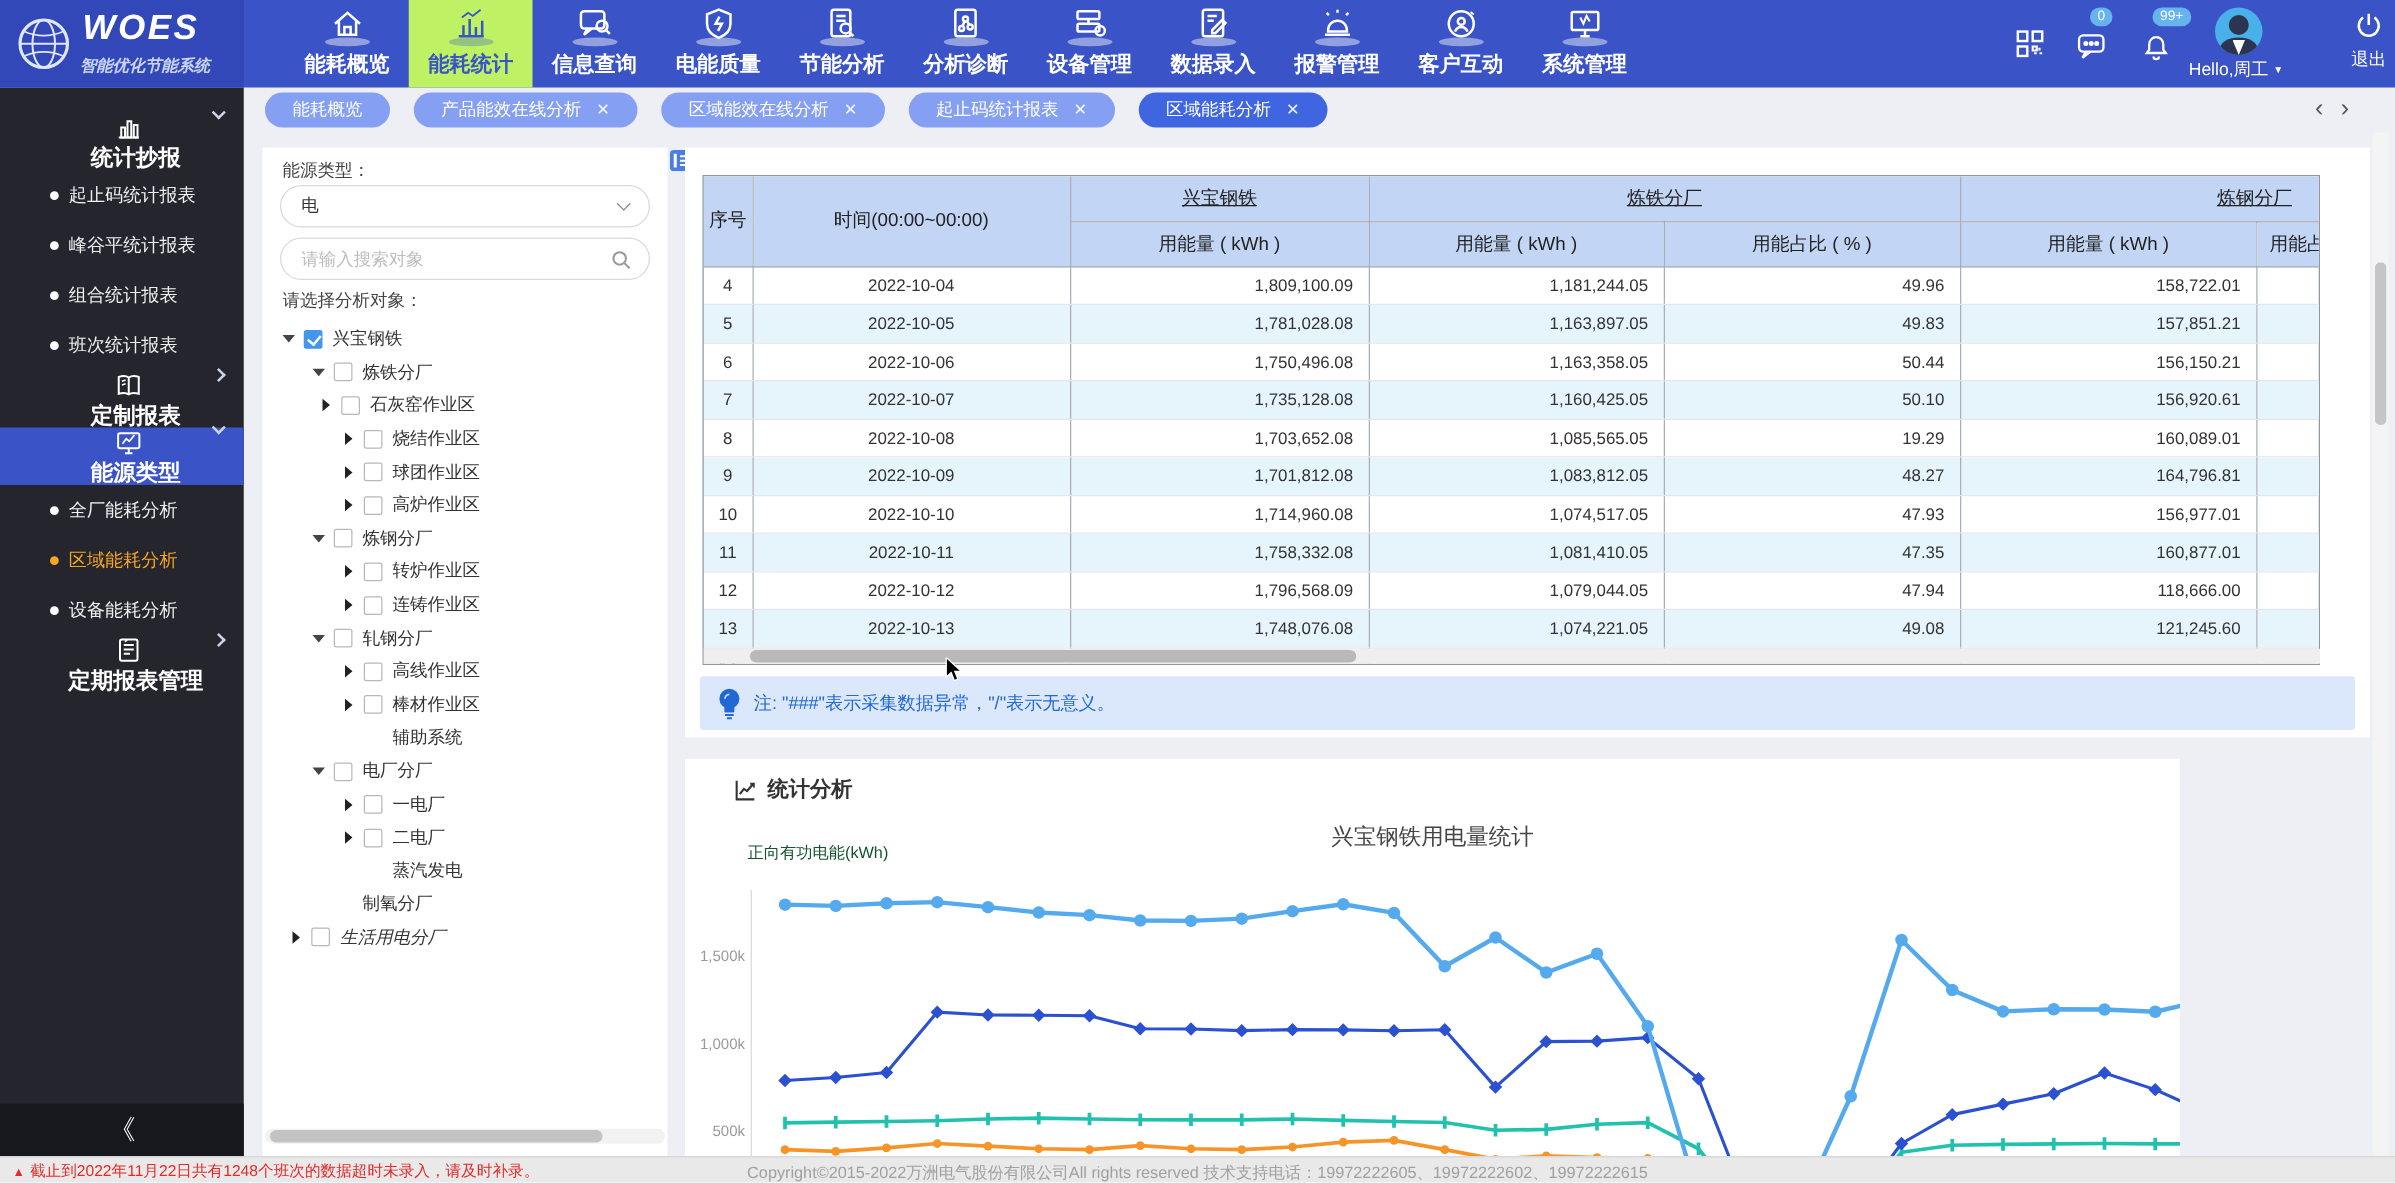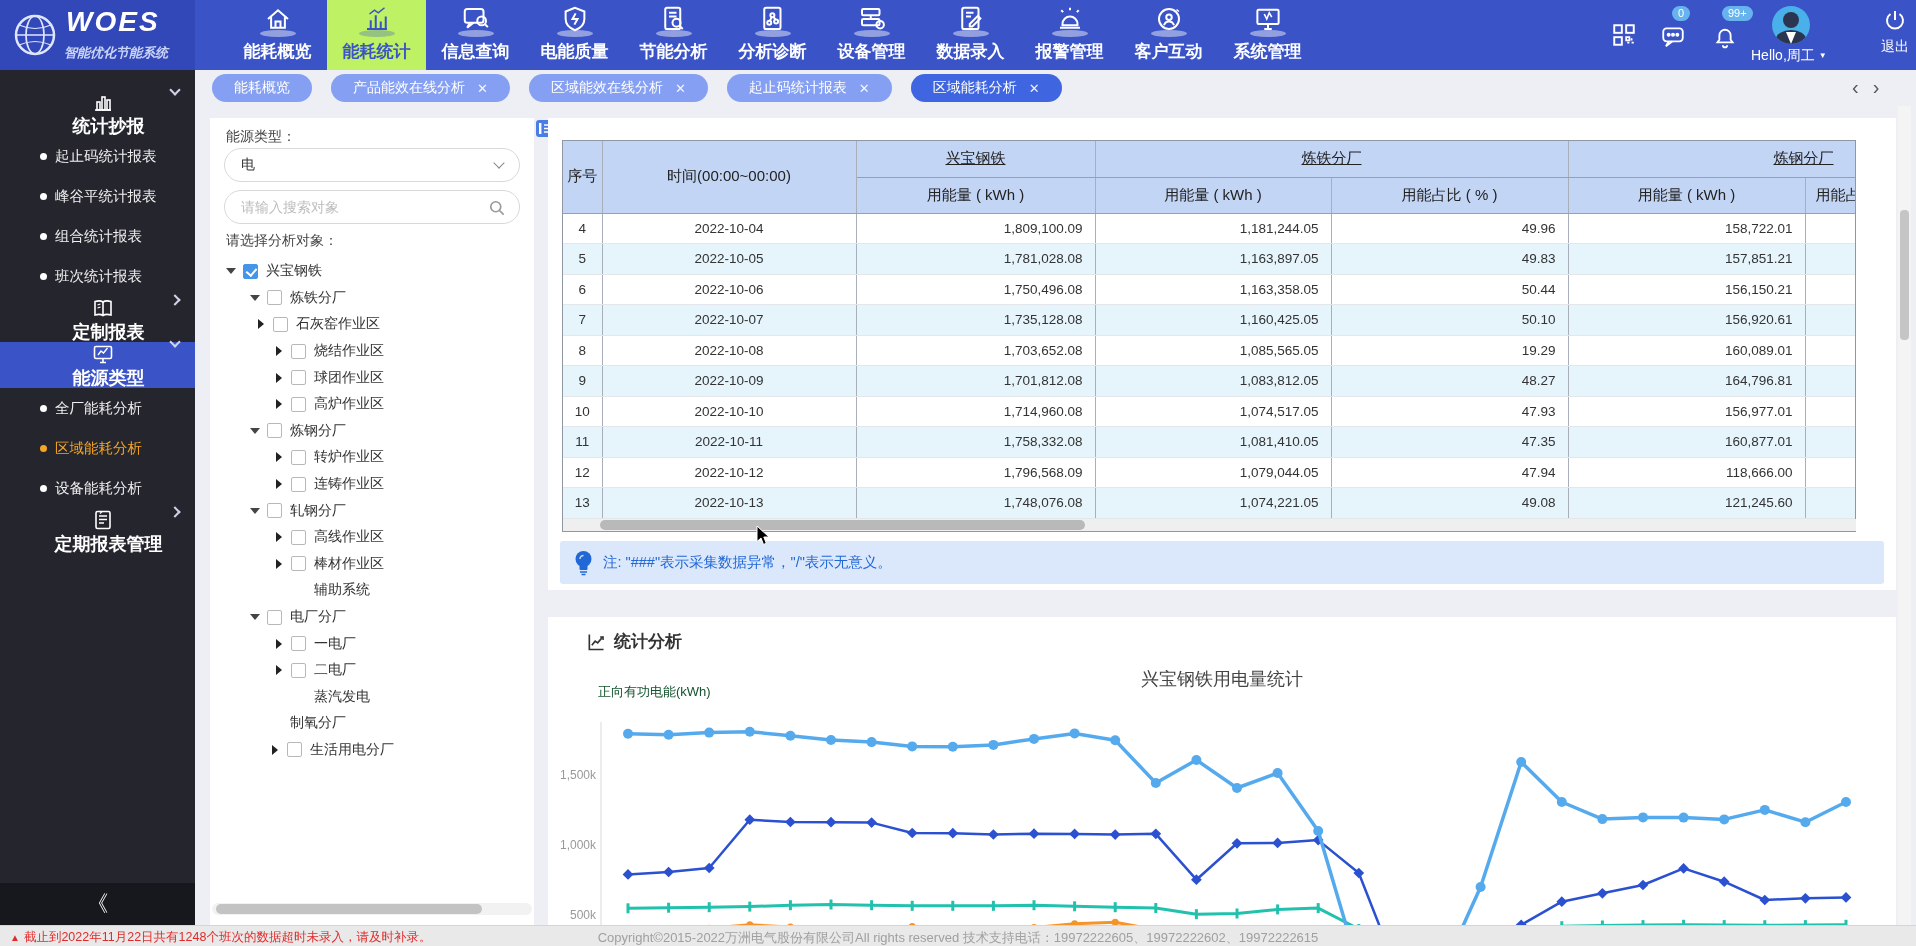--- a/index.html
+++ b/index.html
@@ -50,21 +50,21 @@
   .sb-chev.right { transform:rotate(-45deg); }
   .sb-sub { height:40px; display:flex; align-items:center; padding-left:40px; color:#f0f0f0; font-size:14.5px; cursor:pointer; }
   .sb-sub .dot { width:7px; height:7px; border-radius:50%; background:#fff; margin-right:8px; flex:none; }
   .sb-sub.activeitem { color:#f5a623; }
   .sb-sub.activeitem .dot { background:#f5a623; }
   .collapse-strip { position:absolute; left:0; top:813px; width:195px; height:42px; background:#17171e; color:#fff; display:flex; align-items:center; justify-content:center; font-size:22px; cursor:pointer; }
 
   
   .tree-panel { position:absolute; left:210px; top:118px; width:324px; height:807px; background:#fff; overflow:hidden; }
   .main-panel { position:absolute; left:548px; top:118px; width:1348px; height:472px; background:#fff; }
-  .stats-panel { position:absolute; left:548px; top:607px; width:1348px; height:318px; background:#fff; overflow:hidden;margin-top:10px; }
+  .stats-panel { position:absolute; left:548px; top:607px; width:1196px; height:318px; background:#fff; overflow:hidden; }
   .toggle-icon { position:absolute; left:536px; top:120px; width:17px; height:17px; cursor:pointer; }
 
   
   .fld-label { position:absolute; left:16px; font-size:14px; color:#444; }
   .rounded-input { position:absolute; left:14px; width:296px; height:34px; border:1px solid #d9d9d9; border-radius:17px; background:#fff; font-size:14px; color:#333; display:flex; align-items:center; padding:0 34px 0 16px; cursor:pointer; }
   .rounded-input input { border:none; outline:none; width:100%; font-size:14px; font-family:inherit; color:#333; background:transparent; }
   .rounded-input input::placeholder { color:#bdbdbd; }
   .sel-chev { position:absolute; right:16px; top:12px; width:8px; height:8px; border-right:1.5px solid #888; border-bottom:1.5px solid #888; transform:rotate(45deg); margin-top:-2px; }
   .mag { position:absolute; right:12px; top:7px; width:20px; height:20px; }
   .tree-list { position:absolute; left:0; top:140px; width:324px; }
@@ -499,21 +499,21 @@
         <div class="tree-row" style="padding-left: 63px;">
           <span class="tr-arrow"></span>
           <span style="width:23px;flex:none;"></span>
           <span>蒸汽发电</span>
         </div>
         <div class="tree-row" style="padding-left: 39px;">
           <span class="tr-arrow"></span>
           <span style="width:23px;flex:none;"></span>
           <span>制氧分厂</span>
         </div>
-        <div class="tree-row" style="padding-left: 59px;">
+        <div class="tree-row" style="padding-left: 21px; font-style: italic;">
           <span class="tr-arrow">
             <span class="arr-right"></span>
           </span>
           <span class="cb"></span>
           <span>生活用电分厂</span>
         </div>
       </div>
     <div class="tree-hscroll">
         <div class="thumb"></div>
       </div>

